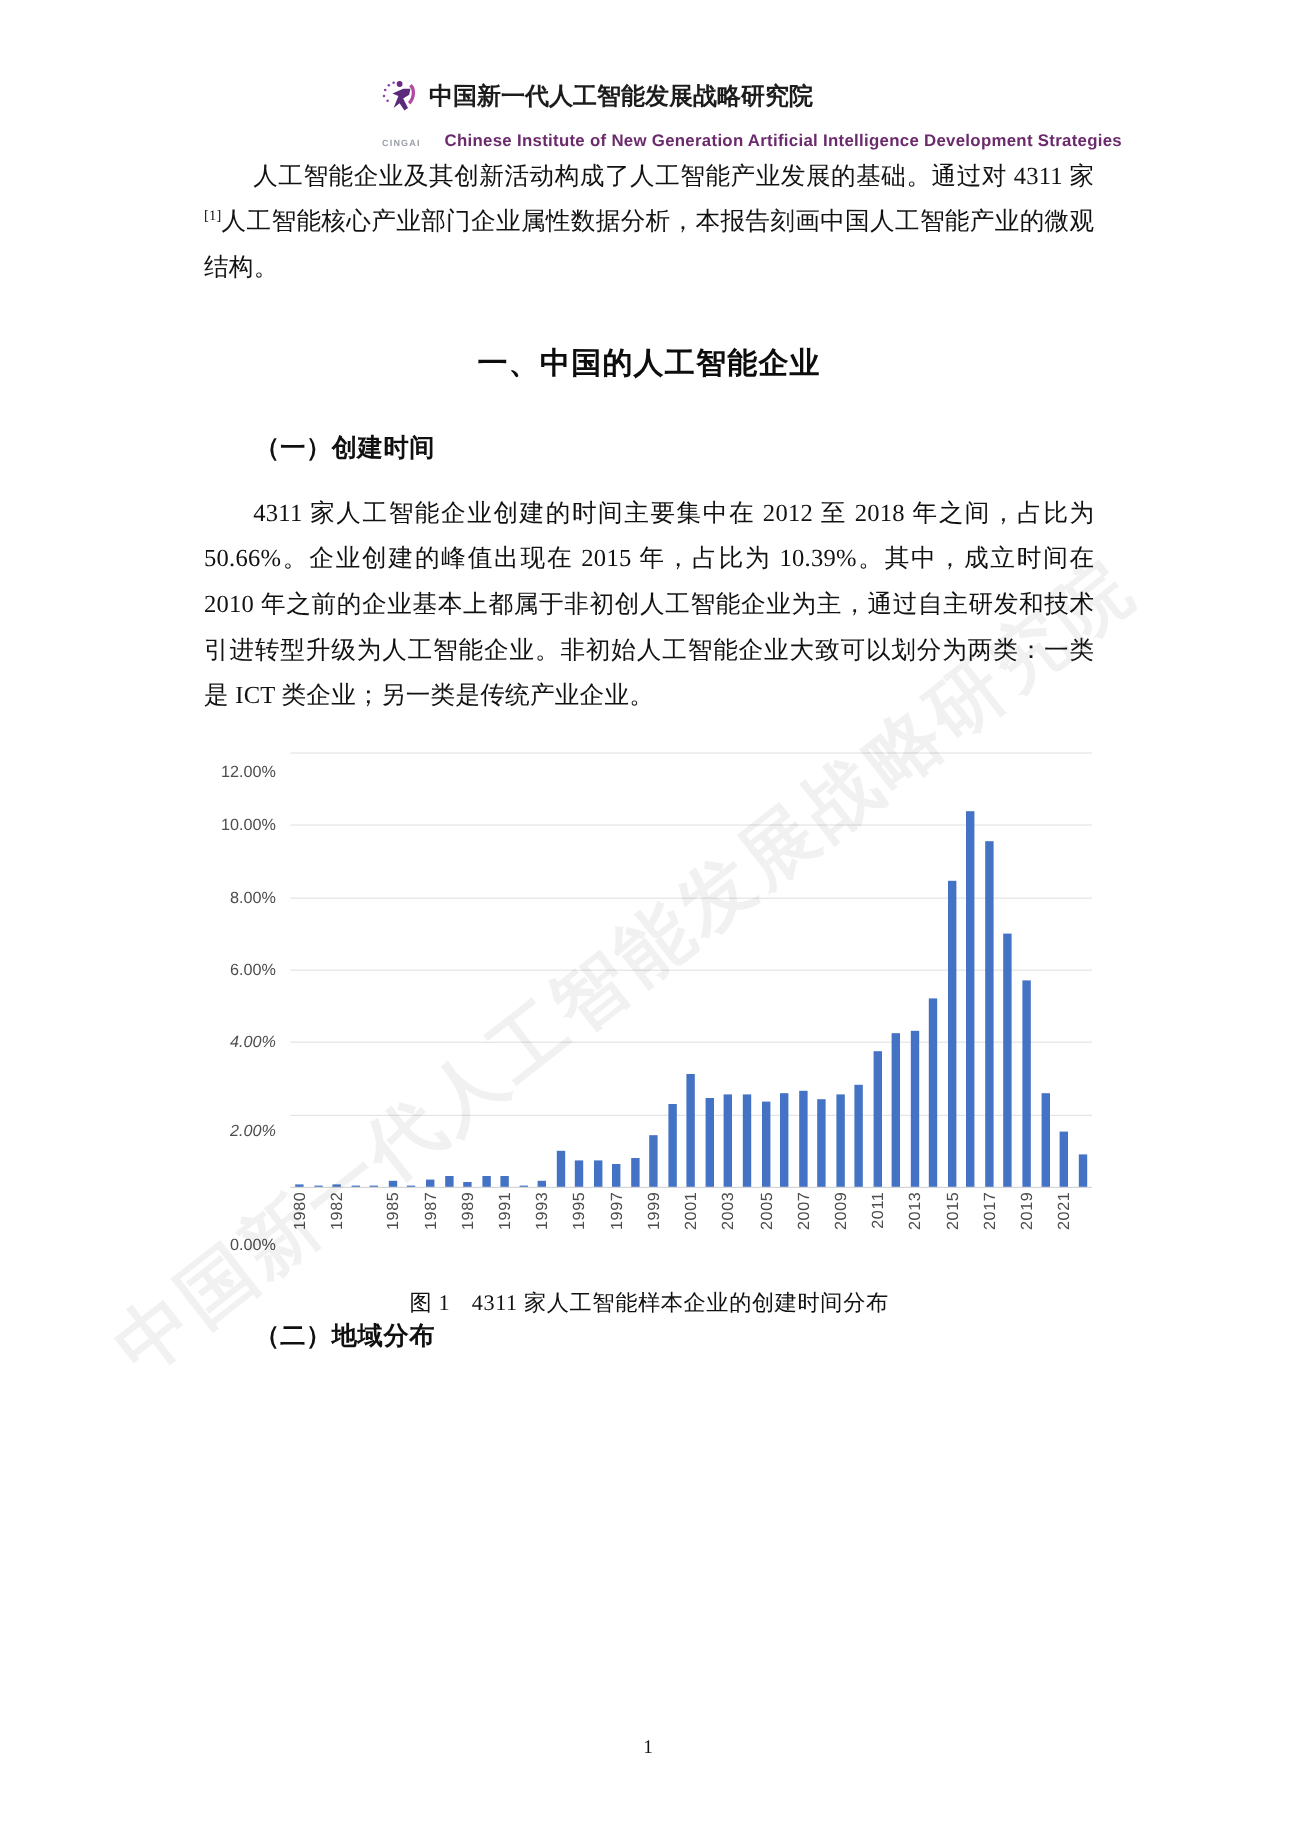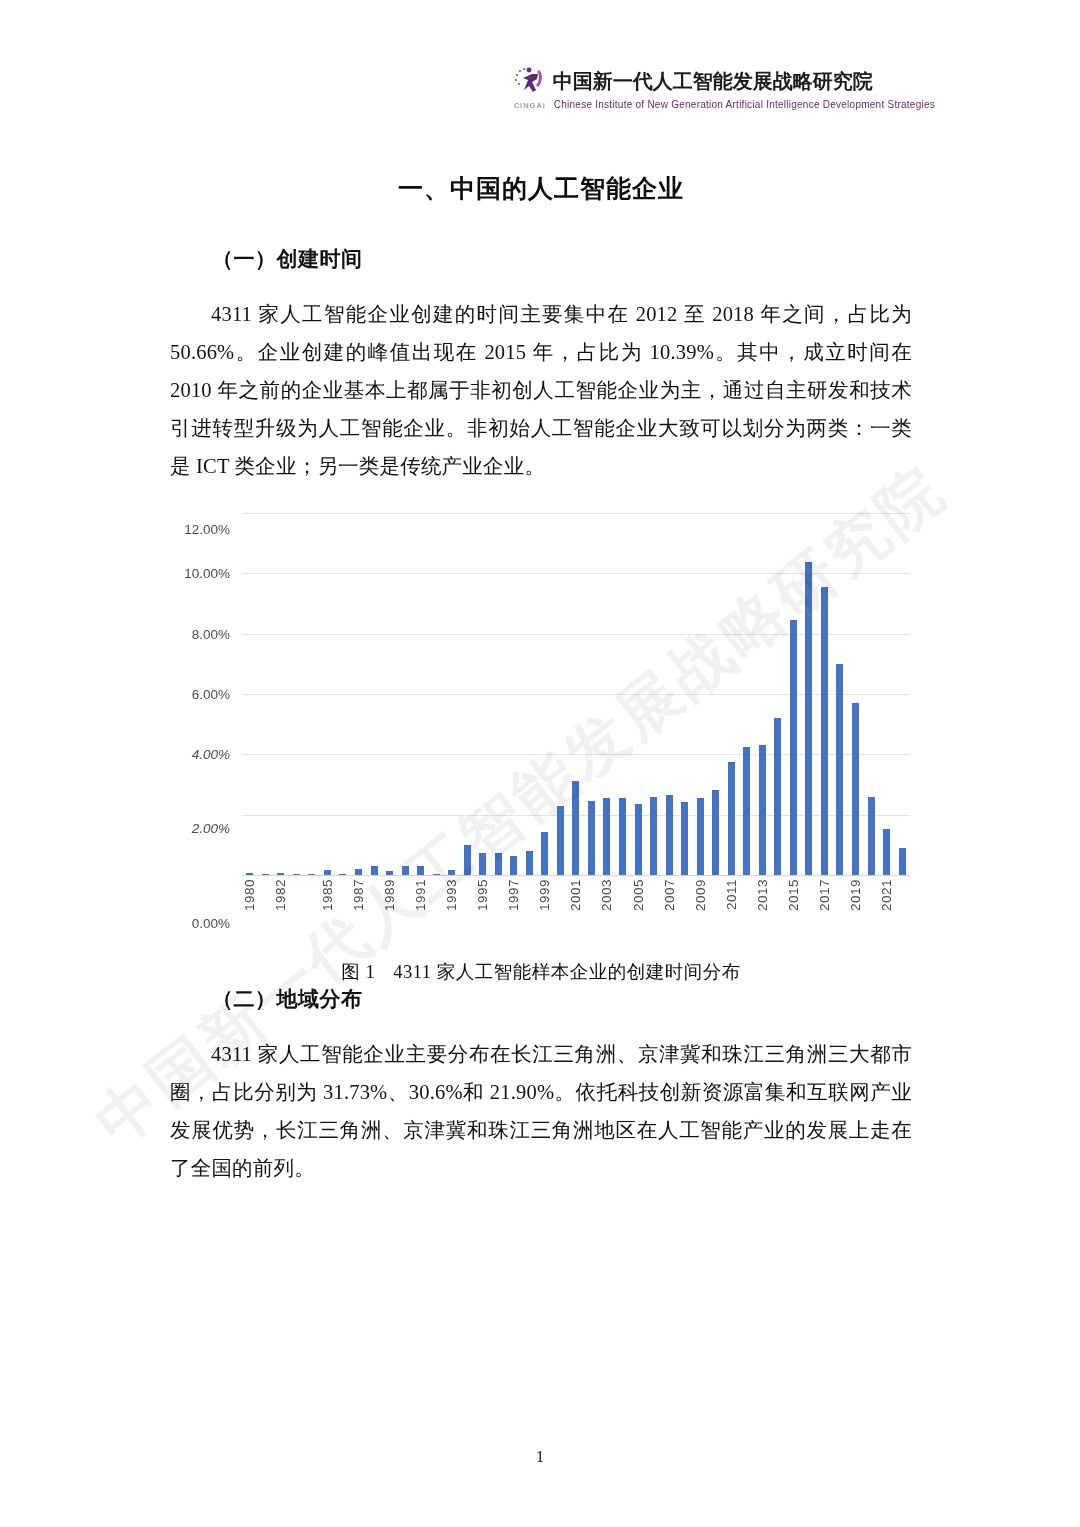--- a/index.html
+++ b/index.html
@@ -66,36 +66,36 @@
     font-weight: 700;
     font-size: 20px;
     letter-spacing: 0px;
     color: #1c1c1c;
     line-height: 1;
     white-space: nowrap;
   }
   .logo-sub-row {
     display: flex;
     align-items: baseline;
-    gap: 6px;
-    margin-top: 3px;
+    gap: 18px;
+    margin-top: 13px;
   }
   .logo-abbr {
     font-family: "Liberation Sans", "DejaVu Sans", sans-serif;
     font-size: 7.5px;
     font-weight: 700;
     letter-spacing: 1px;
     color: #9aa0a6;
     width: 36px;
     text-align: center;
   }
   .logo-en {
     font-family: "Liberation Sans", "DejaVu Sans", sans-serif;
-    font-size: 10px;
-    font-weight: 400;
+    font-size: 14px;
+    font-weight: 700;
     letter-spacing: 0.25px;
     color: #6b2a6b;
     white-space: nowrap;
   }
   
   .content {
     position: absolute;
     left: 170px;
     top: 128px;
     width: 742px;
@@ -301,20 +301,21 @@
       <span class="logo-cn">中国新一代人工智能发展战略研究院</span>
     </div>
     <div class="logo-sub-row">
       <span class="logo-abbr">CINGAI</span>
       <span class="logo-en">Chinese Institute of New Generation Artificial Intelligence Development Strategies</span>
     </div>
   </div>
 
   <div class="content">
 
+    <p class="body"><span>人工智能企业及其创新活动构成了人工智能产业发展的基础。通过对 4311 家</span><sup class="fn">[1]</sup><span>人工智能核心产业部门企业属性数据分析，本报告刻画中国人工智能产业的微观结构。</span></p>
 
     <h1 class="chapter">一、中国的人工智能企业</h1>
 
     <h2 class="section">（一）创建时间</h2>
 
     <p class="body">4311 家人工智能企业创建的时间主要集中在 2012 至 2018 年之间，占比为 50.66%。企业创建的峰值出现在 2015 年，占比为 10.39%。其中，成立时间在 2010 年之前的企业基本上都属于非初创人工智能企业为主，通过自主研发和技术引进转型升级为人工智能企业。非初始人工智能企业大致可以划分为两类：一类是 ICT 类企业；另一类是传统产业企业。</p>
 
     <div class="figure">
       <div class="chart-area">
         <div class="y-labels" id="yLabels">
@@ -556,20 +557,19 @@
             <div class="x-slot"></div>
           </div>
       </div>
       <div class="fig-caption">
         <span>图 1</span><span class="cap-gap"></span><span>4311 家人工智能样本企业的创建时间分布</span>
       </div>
     </div>
 
     <h2 class="section" style="margin-top:34px;">（二）地域分布</h2>
 
-    <p class="body">4311 家人工智能企业主要分布在长江三角洲、京津冀和珠江三角洲三大都市圈，占比分别为 31.73%、30.6%和 21.90%。依托科技创新资源富集和互联网产业发展优势，长江三角洲、京津冀和珠江三角洲地区在人工智能产业的发展上走在了全国的前列。</p>
 
   </div>
 
 
   <div class="page-number">1</div>
 
 </div>
 
 </body></html>

